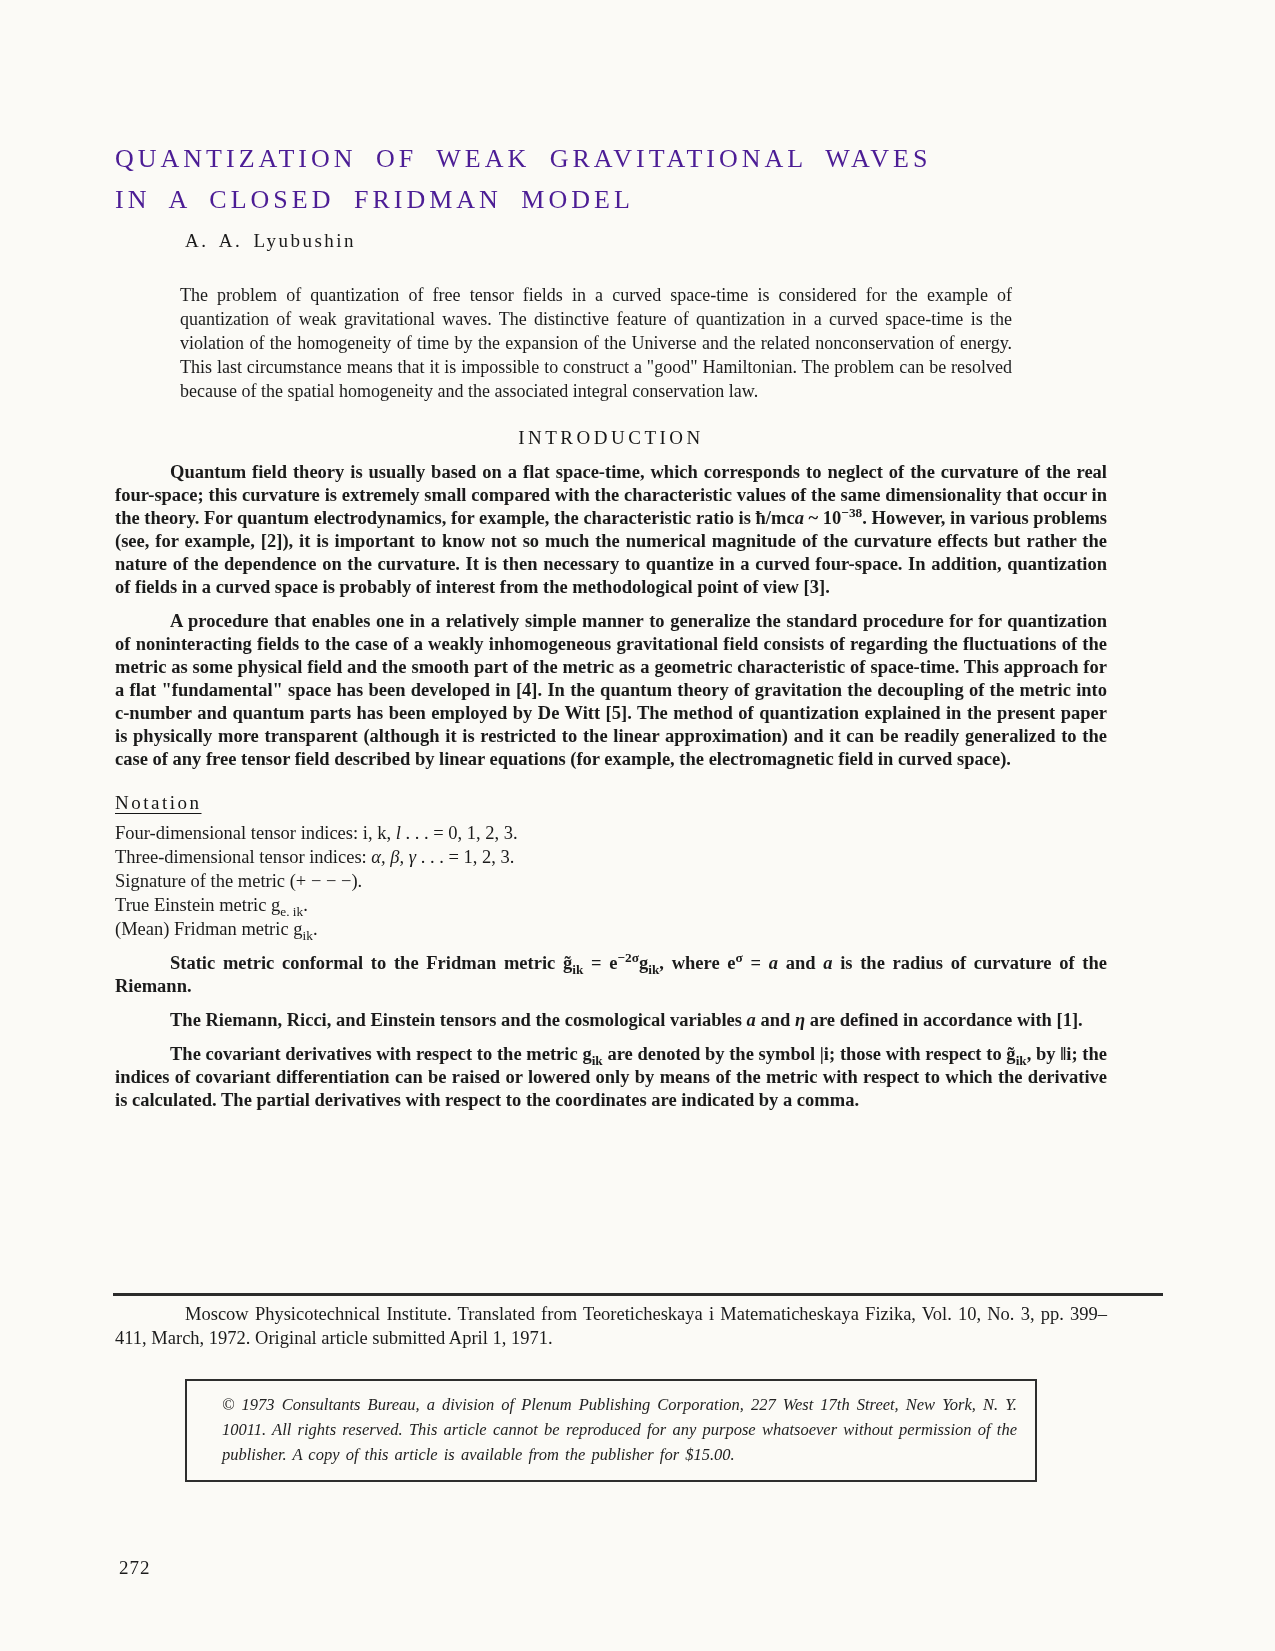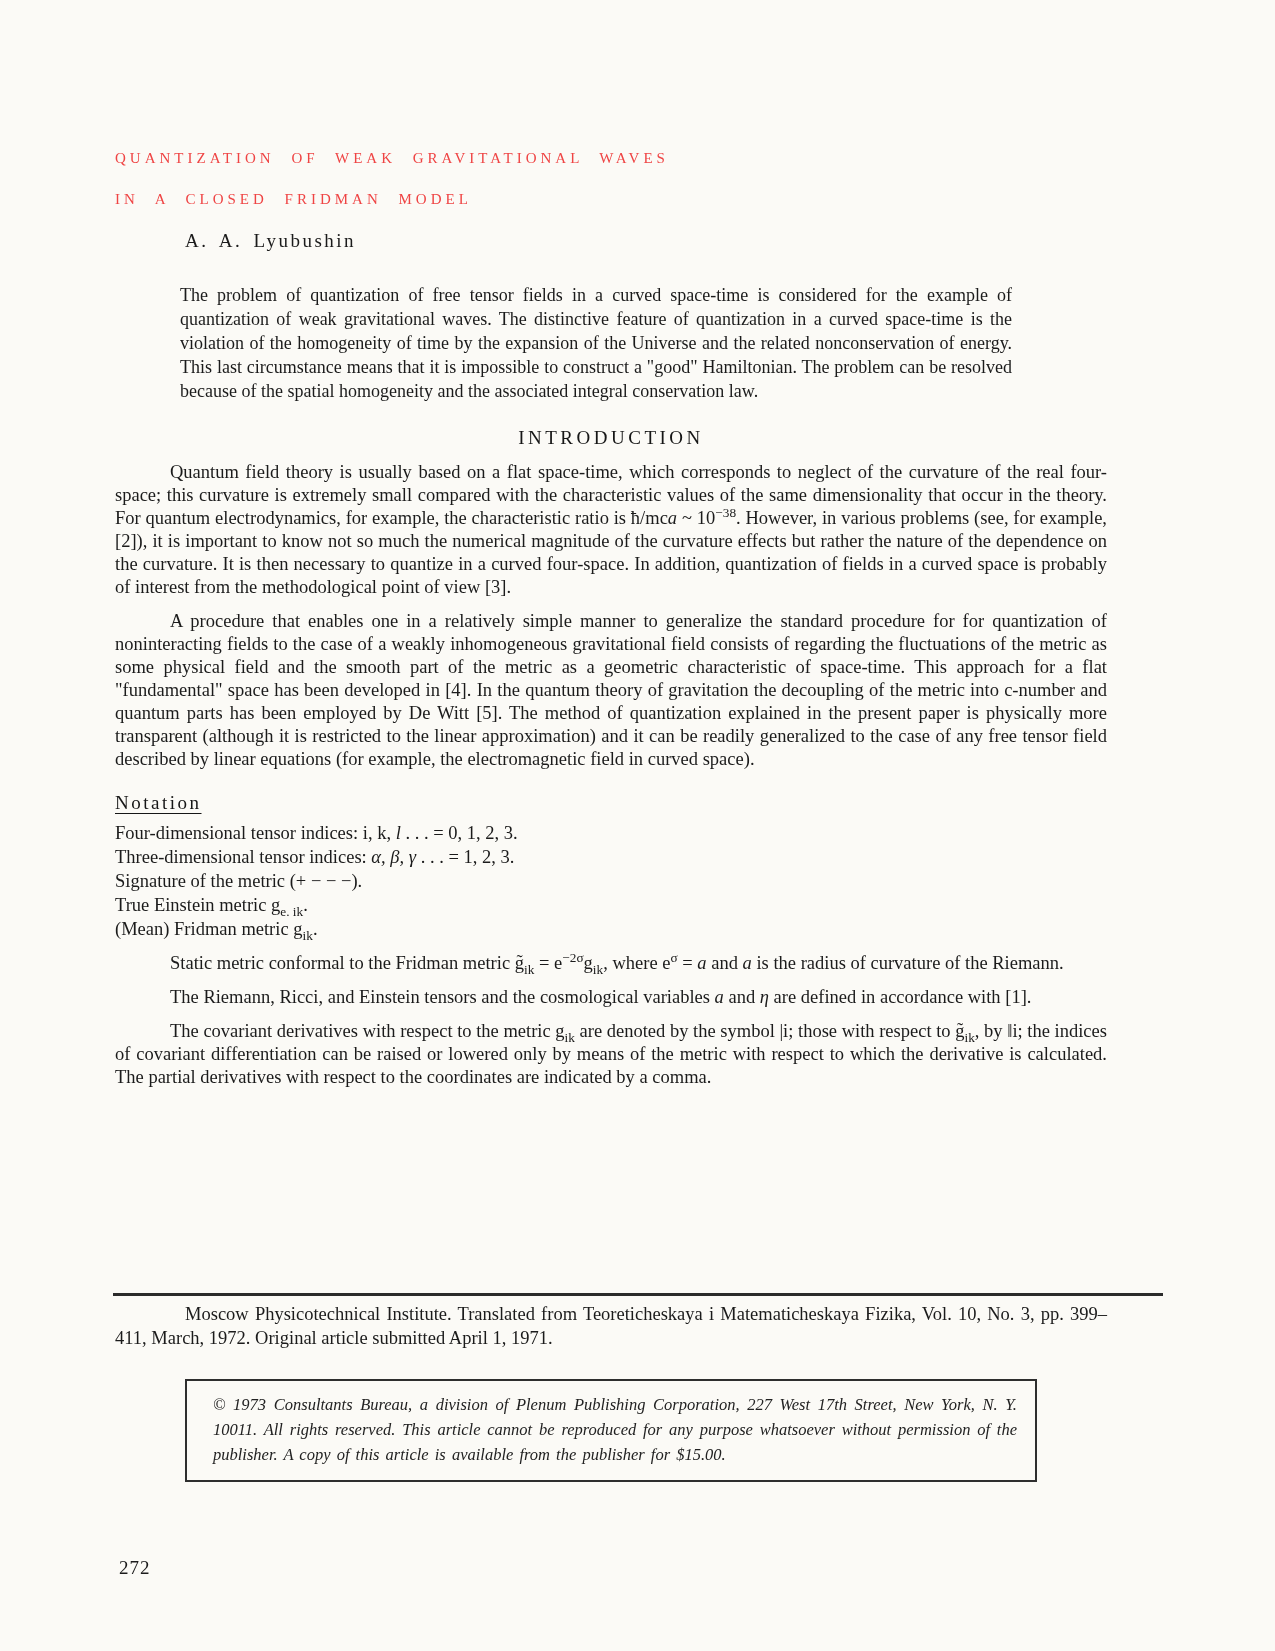--- a/index.html
+++ b/index.html
@@ -17,21 +17,21 @@
     overflow: hidden;
   }
 
   .content {
     position: absolute;
     left: 115px;
     top: 138px;
     width: 992px;
   }
 
-  .title { margin: 0; font-size: 15px; font-weight: 500; letter-spacing: 4px; word-spacing: 9px; line-height: 41px; color: #ef4444; }
+  .title { margin: 0; font-size: 26px; font-weight: 500; letter-spacing: 4px; word-spacing: 9px; line-height: 41px; color: #4c1d95; }
   .title-line { display: block; }
 
   .author { margin: 1px 0 0 70px; font-size: 19px; letter-spacing: 2.5px; word-spacing: 4px; line-height: 40px; }
 
   .abstract {
     margin: 22px 0 0 65px;
     width: 832px;
     font-size: 18px;
     line-height: 24px;
     text-align: justify;
@@ -45,20 +45,21 @@
     text-align: center;
     line-height: 25px;
     color: #161616;
   }
 
   .body-para {
     margin: 11px 0 0;
     font-size: 18.5px;
     line-height: 23px;
     text-align: justify;
+    font-weight: bold;
   }
   .indent { text-indent: 55px; }
 
   .subheading {
     margin: 21px 0 7px;
     font-size: 19px;
     font-weight: 400;
     letter-spacing: 2.5px;
     text-decoration: underline;
     text-underline-offset: 4px;
@@ -96,21 +97,21 @@
     text-align: justify;
     text-indent: 70px;
   }
 
   .copyright-box {
     position: absolute;
     left: 185px;
     top: 1379px;
     width: 852px;
     border: 2px solid #2e2e2e;
-    padding: 11px 18px 13px 26px;
+    padding: 11px 18px 13px 35px;
     background: transparent;
   }
   .copyright-text {
     margin: 0;
     font-style: italic;
     font-size: 16.5px;
     line-height: 25px;
     text-align: justify;
     word-spacing: 2px;
     color: #222;

